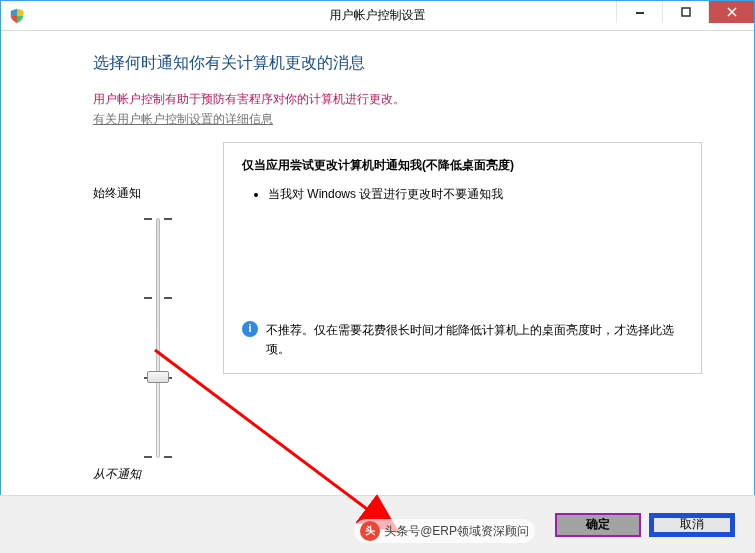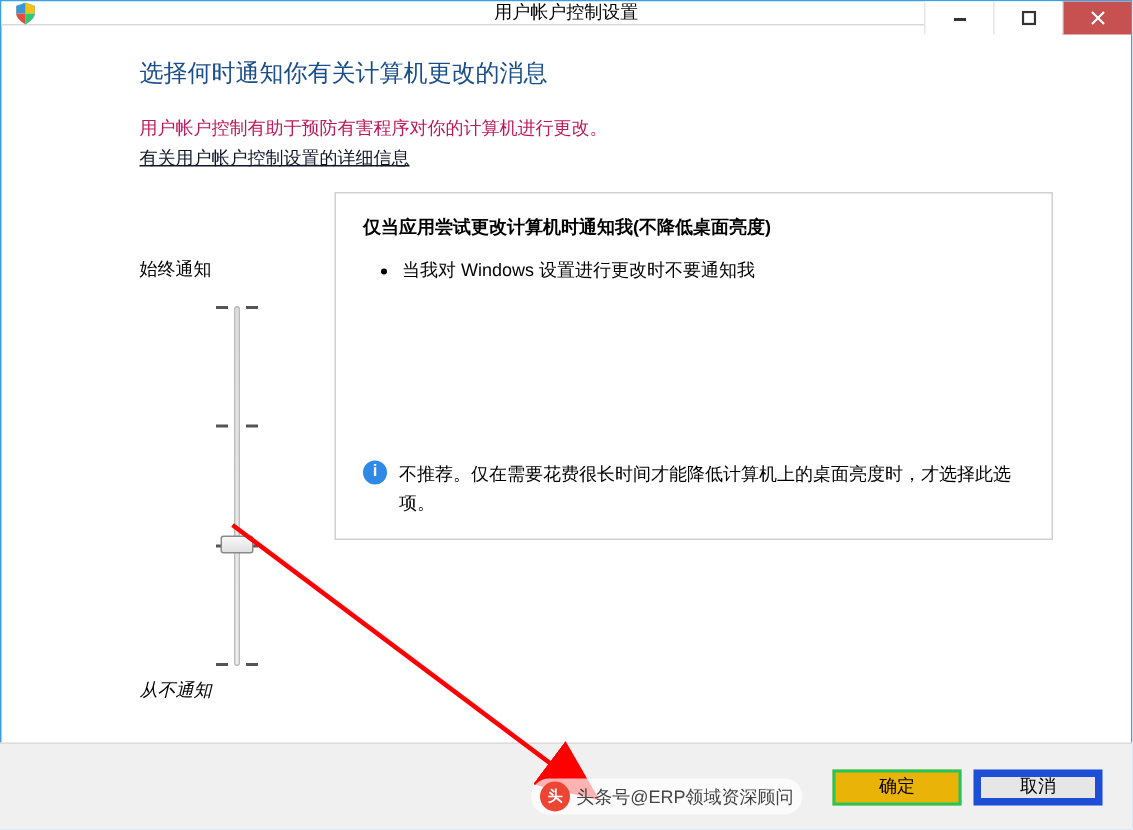--- a/index.html
+++ b/index.html
@@ -7,21 +7,21 @@
     width: 755px; height: 553px;
     font-family: "Microsoft YaHei", "Segoe UI", sans-serif;
     font-size: 12px;
     background: #fff;
     color: #000;
     overflow: hidden;
     position: relative;
   }
   .window { border: 1px solid #3aa0e8; width: 755px; height: 553px; background:#fff; }
   .titlebar {
-    height: 16px;
+    height: 30px;
     background: #fff;
     border-bottom: 1px solid #d9d9d9;
     display: flex; align-items: center;
     position: relative;
   }
   .titlebar .icon { margin: 0 8px 0 8px; }
   .titlebar .title {
     position: absolute; left: 0; right: 0;
     text-align: center; font-size: 12px; color:#000;
     pointer-events: none;
@@ -35,21 +35,21 @@
     background:#fff;
     border-left:1px solid #e6e6e6;
   }
   .win-btn.min, .win-btn.max { height:22px; }
   .win-btn.close {
     background:#c75050; color:#fff; width:46px; height:22px;
   }
   .content { padding: 22px 52px 16px 92px; position: relative; }
   .page-title { color:#1a4e8a; font-size: 16px; margin-bottom: 16px; font-weight:400; }
   .intro { font-size:12px; line-height:1.6; color:#be185d; }
-  .link { color:#0f172a; text-decoration: underline; cursor:pointer; display:inline-block; margin-top:2px;}
+  .link { color:#737373; text-decoration: underline; cursor:pointer; display:inline-block; margin-top:2px;}
   .body-row { display:flex; margin-top: 14px; }
   .slider-col { width: 130px; }
   .slider-top-label { font-size:12px; margin-bottom: 16px; margin-top: 43px; }
   .slider-box { position: relative; height: 240px; display:flex; justify-content:center; }
   .track {
     position:absolute; left:50%; top:0; bottom:0; width:4px;
     transform:translateX(-50%);
     background: linear-gradient(#ddd,#eee);
     border:1px solid #bbb;
     border-radius:2px;
@@ -92,21 +92,21 @@
     display:flex; align-items:center; justify-content:flex-end;
     padding: 0 20px; gap:8px;
   }
   .btn {
     min-width:86px; height:24px;
     border:5px solid #1d4ed8; background:#e6e6e6;
     font-size:12px;
     display:flex; align-items:center; justify-content:center;
     cursor:pointer;
   }
-  .btn.primary { border:2px solid #22c55e; background:#eab308;}
+  .btn.primary { border:2px solid #a21caf; background:#a3a3a3;font-weight:bold;}
   .overlay-arrow {
     position:absolute; left:0; top:0; pointer-events:none;
   }
   .toutiao-badge {
     position:absolute; bottom:10px; right:220px;
     display:flex; align-items:center; gap:4px;
     font-size:12px; color:#444;
     background:rgba(255,255,255,.7);
     padding:2px 6px; border-radius:12px;
   }

